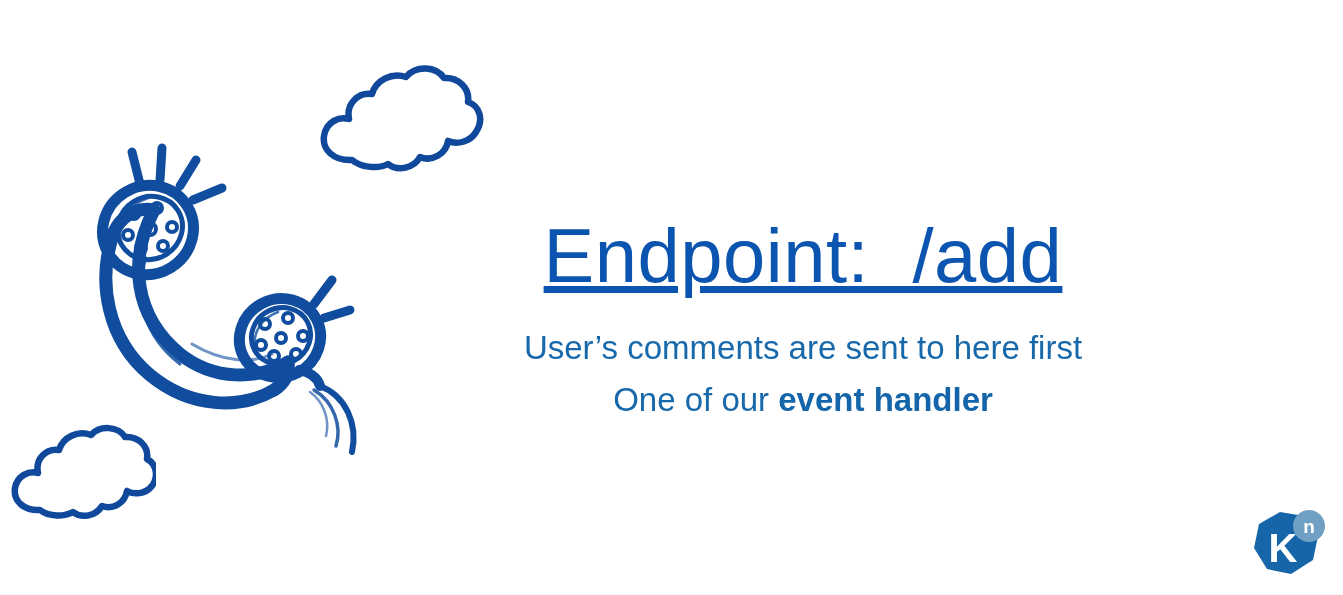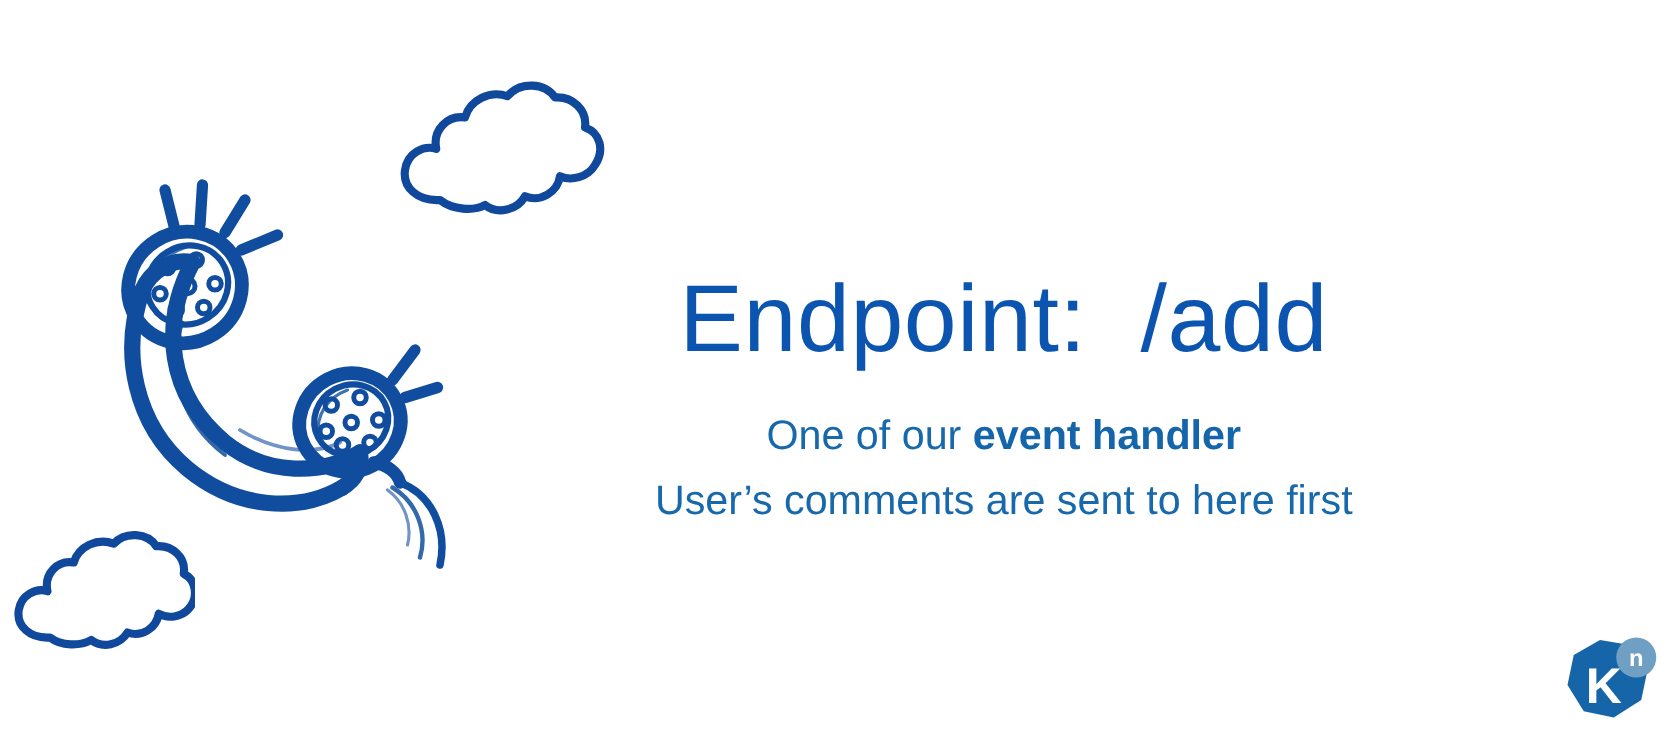--- a/index.html
+++ b/index.html
@@ -51,20 +51,21 @@
     text-align: center;
   }
   .title {
     font-size: 76px;
     font-weight: 400;
     letter-spacing: 0.5px;
     line-height: 1.0;
     color: #0b55b0;
     white-space: pre;
     margin: 0;
+    text-decoration: underline;
   }
   .subtitle-wrap {
     margin-top: 28px;
   }
   .subtitle-line {
     font-size: 33px;
     font-weight: 400;
     line-height: 1.58;
     color: #1769ab;
     margin: 0;
@@ -172,22 +173,22 @@
       <path d="M258,246 C284,256 296,284 290,312" stroke-width="6"></path>
       <path d="M252,250 C272,262 280,286 274,306" stroke-width="3.5" opacity="0.85"></path>
       <path d="M248,252 C262,262 268,280 264,296" stroke-width="2.5" opacity="0.6"></path>
     </g>
   </svg>
 
   <div class="text-block">
     <h1 class="title" style="color: rgb(11, 85, 176);">Endpoint:  /add</h1>
 
     <div class="subtitle-wrap">
+      <p class="subtitle-line" style="color: rgb(23, 105, 171);">User’s comments are sent to here first</p>
       <p class="subtitle-line" style="color: rgb(23, 105, 171);"><span>One of our </span><span class="bold">event handler</span></p>
-      <p class="subtitle-line" style="color: rgb(23, 105, 171);">User’s comments are sent to here first</p>
     </div>
   </div>
 
   <svg id="brand-logo" viewBox="0 0 82 76">
 
     <polygon points="34,6 58,10 72,30 67,54 45,68 21,63 8,42 13,18" fill="#1565a8"></polygon>
 
     <text x="37" y="56" text-anchor="middle" font-family="'Liberation Sans', sans-serif" font-size="40" font-weight="700" fill="#ffffff">K</text>
 
     <circle cx="63" cy="20" r="16" fill="#6f9fc3"></circle>

